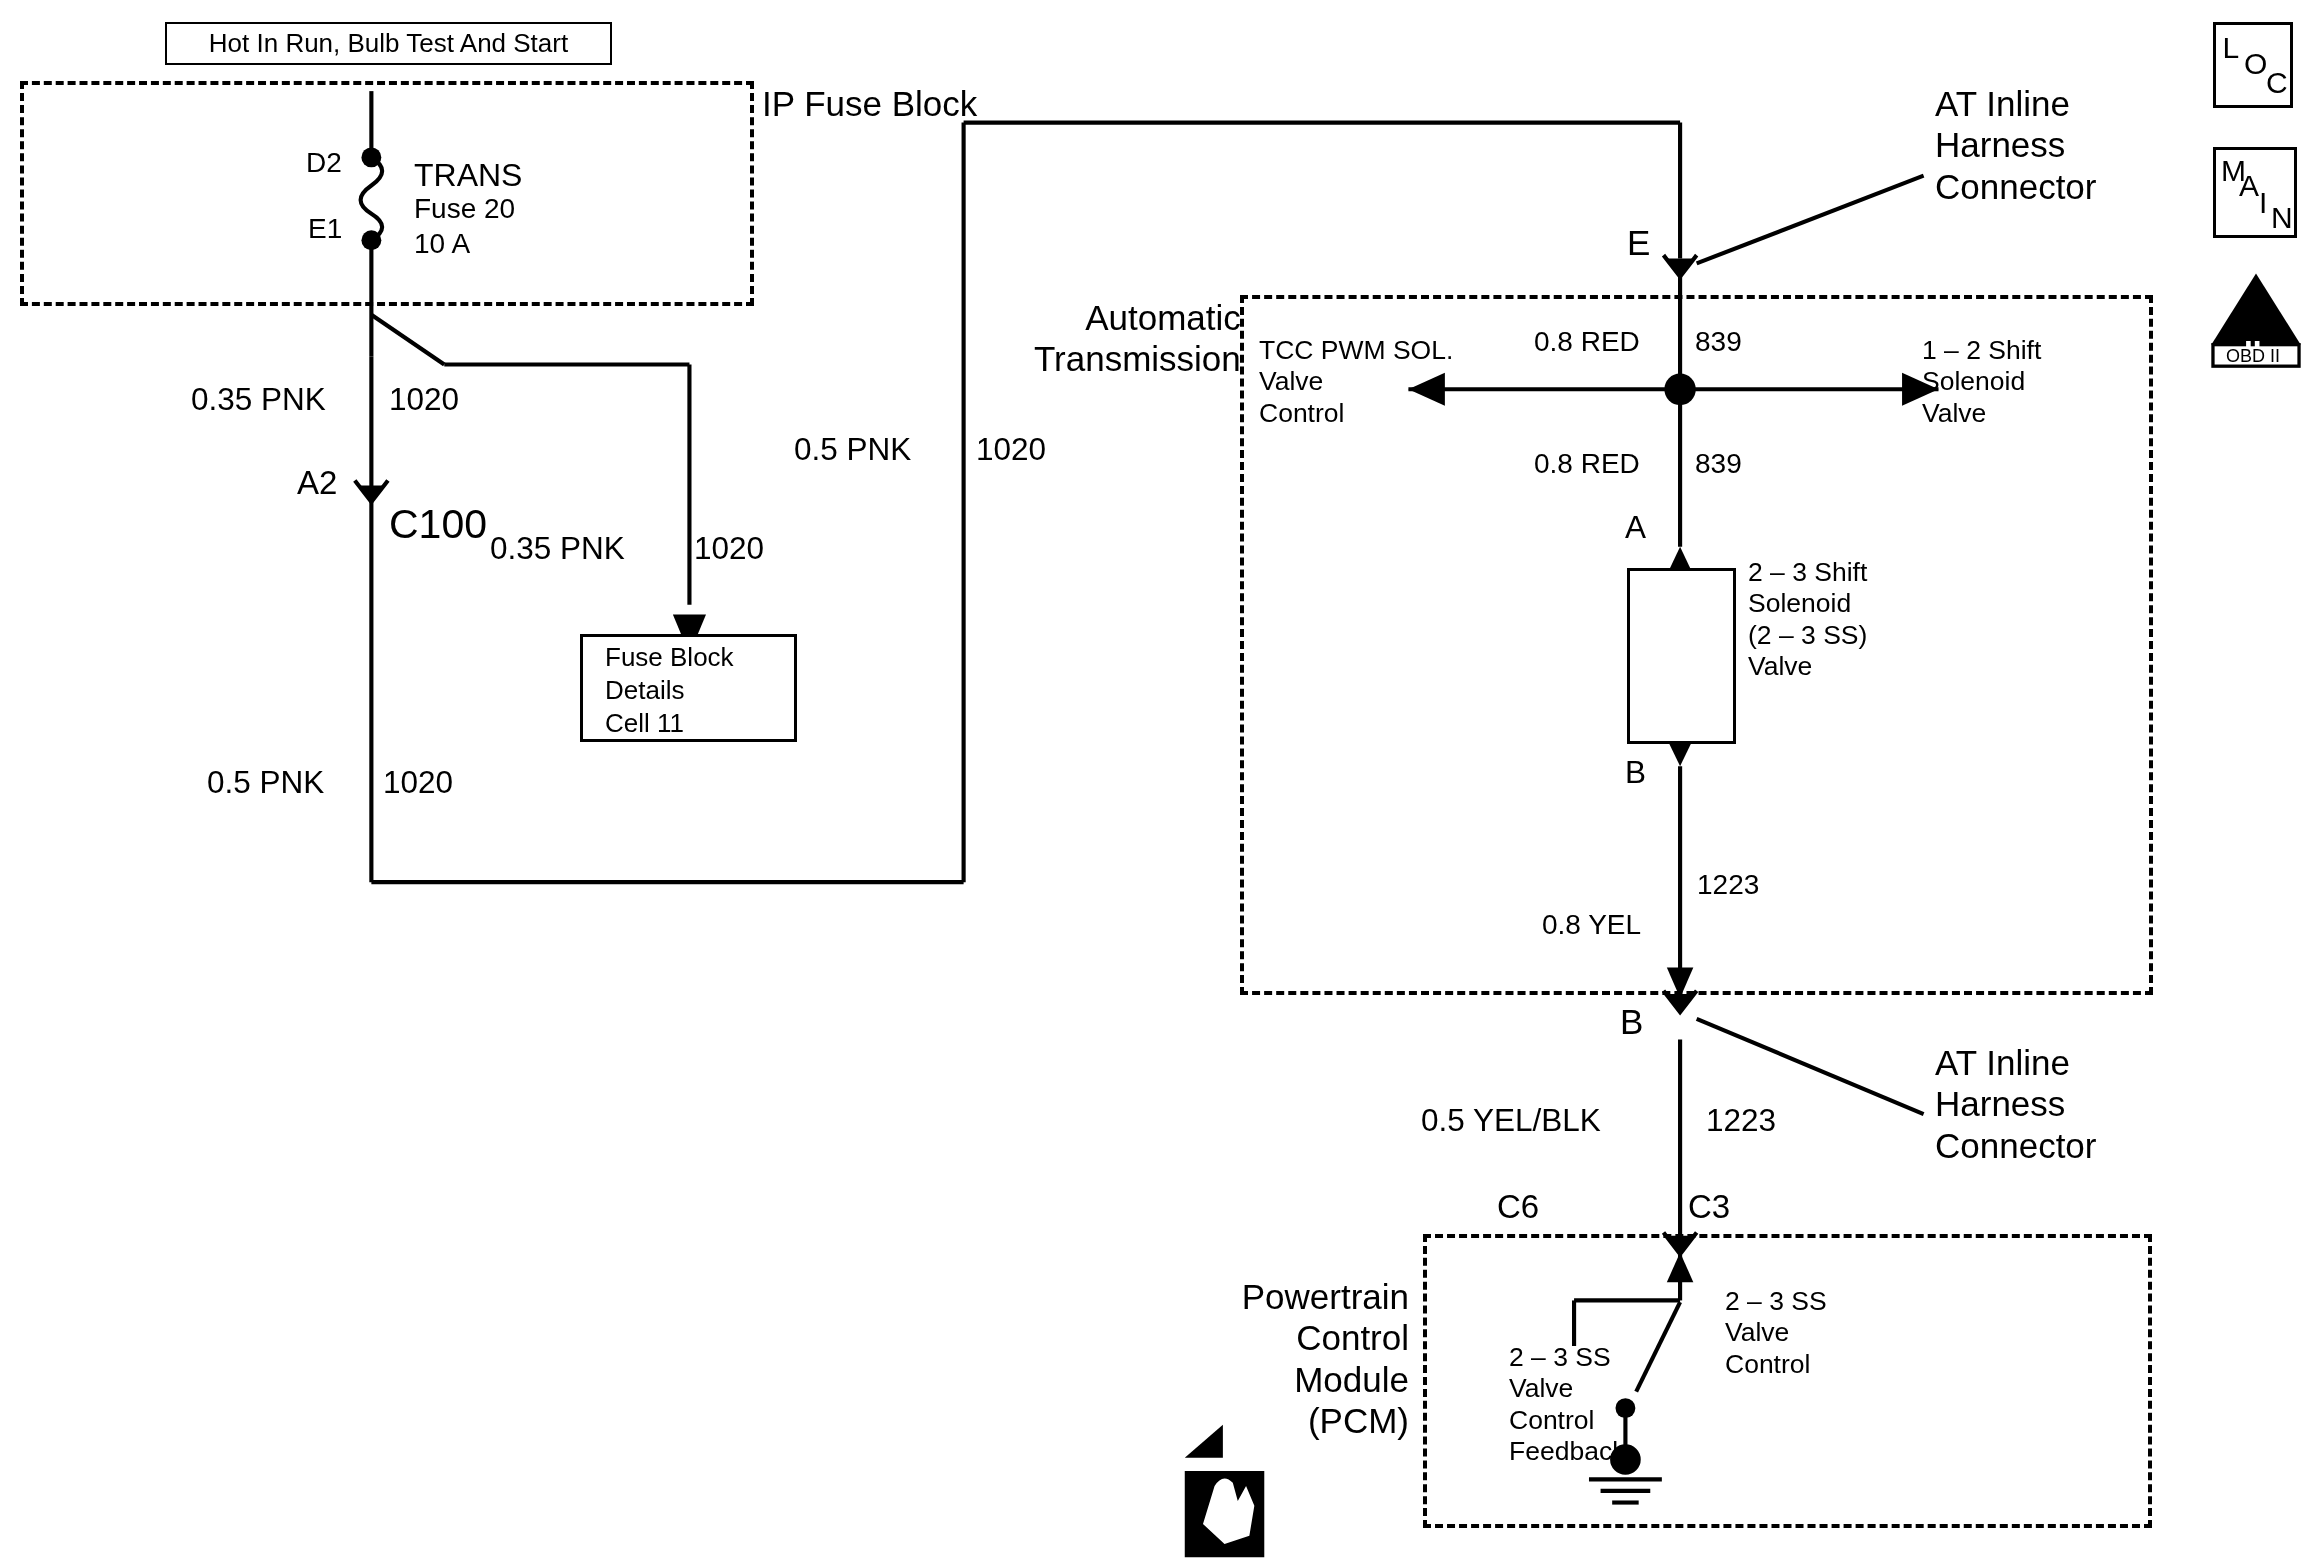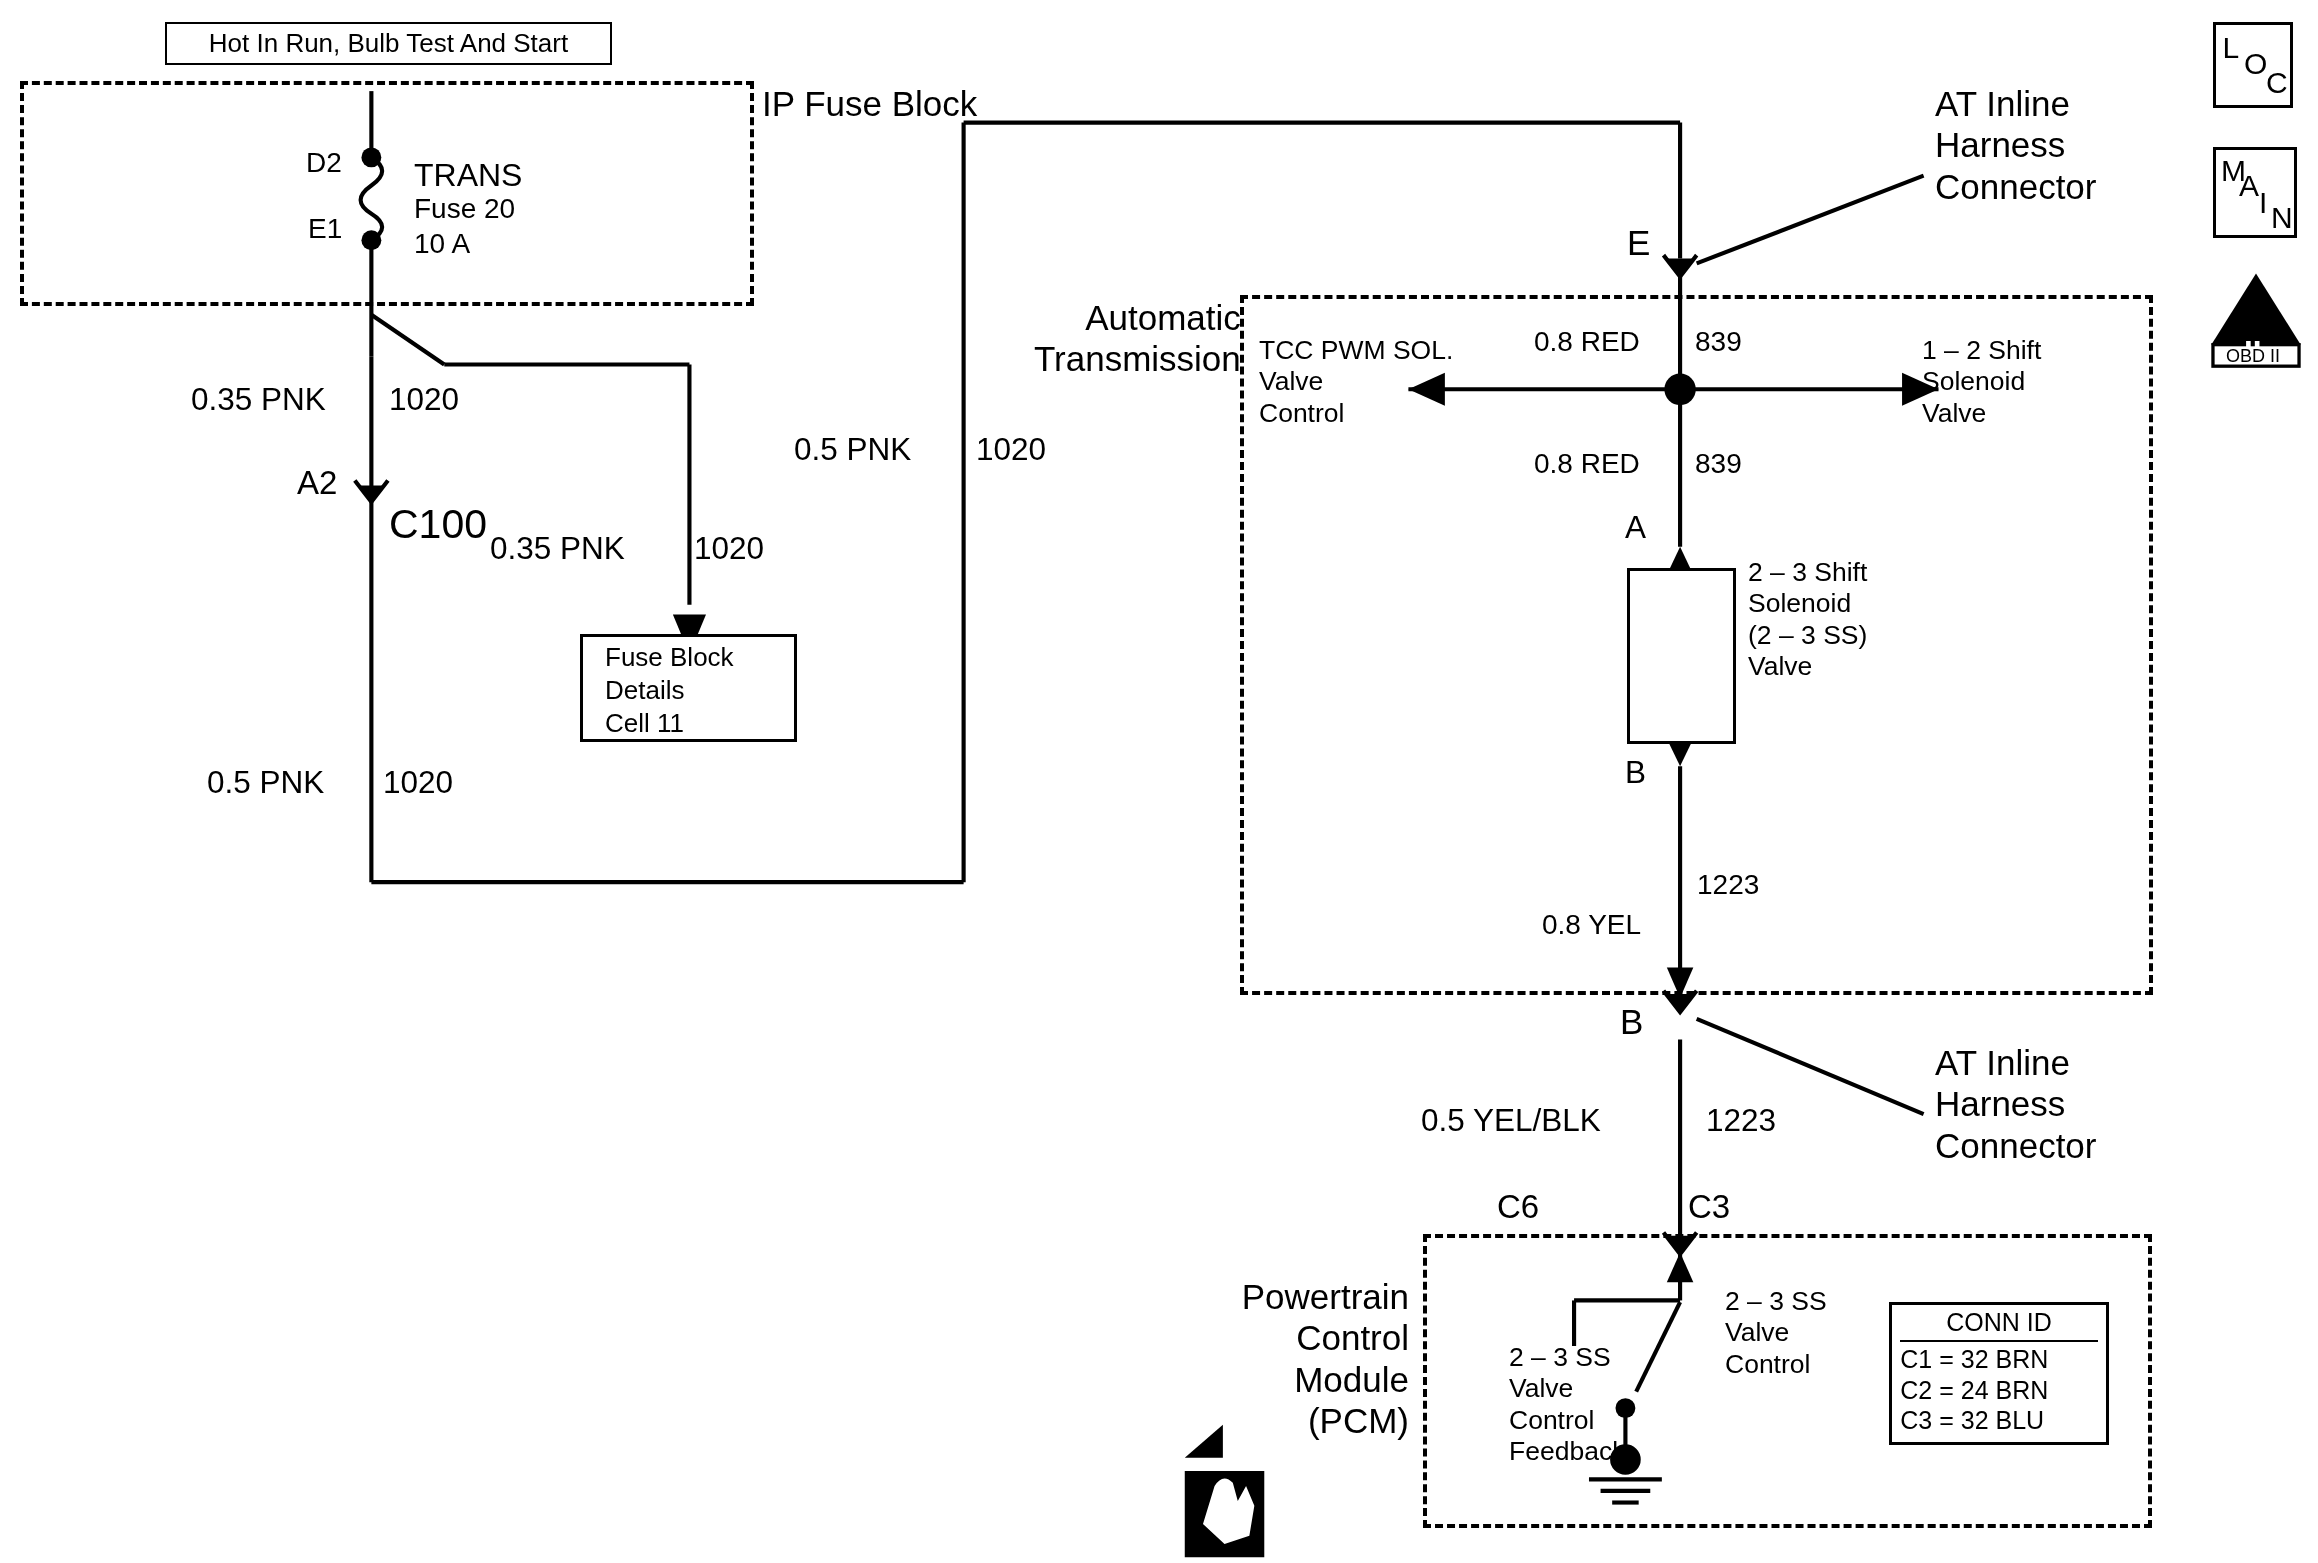--- a/index.html
+++ b/index.html
@@ -281,26 +281,20 @@
 
   <div class="lbl" style="left:1509px; top:1342px; font-size:26.5px;"><span style="white-space: pre;">2 – 3 SS
 Valve
 Control
 Feedback</span></div>
 
   <div class="lbl" style="left:1725px; top:1286px; font-size:26.5px;"><span style="white-space: pre;">2 – 3 SS
 Valve
 Control</span></div>
 
-  <div class="connid" style="left:1889px; top:1302px; width:220px;">
-    <div class="hdr">CONN ID</div>
-    <div class="row">C1 = 32 BRN</div>
-    <div class="row">C2 = 24 BRN</div>
-    <div class="row">C3 = 32 BLU</div>
-  </div>
 
   <div class="iconbox" style="left:2213px; top:21.5px; width:80px; height:86px;">
     <div class="lbl" style="left: 6.6px; top: 5px; font-size: 30px; white-space: pre;">L</div>
     <div class="lbl" style="left: 28px; top: 21.5px; font-size: 30px; white-space: pre;">O</div>
     <div class="lbl" style="left: 50px; top: 40px; font-size: 30px; white-space: pre;">C</div>
   </div>
 
   <div class="iconbox" style="left:2213px; top:147px; width:84px; height:91px;">
     <div class="lbl" style="left: 5px; top: 3.3px; font-size: 30px; white-space: pre;">M</div>
     <div class="lbl" style="left: 23px; top: 18px; font-size: 30px; white-space: pre;">A</div>

